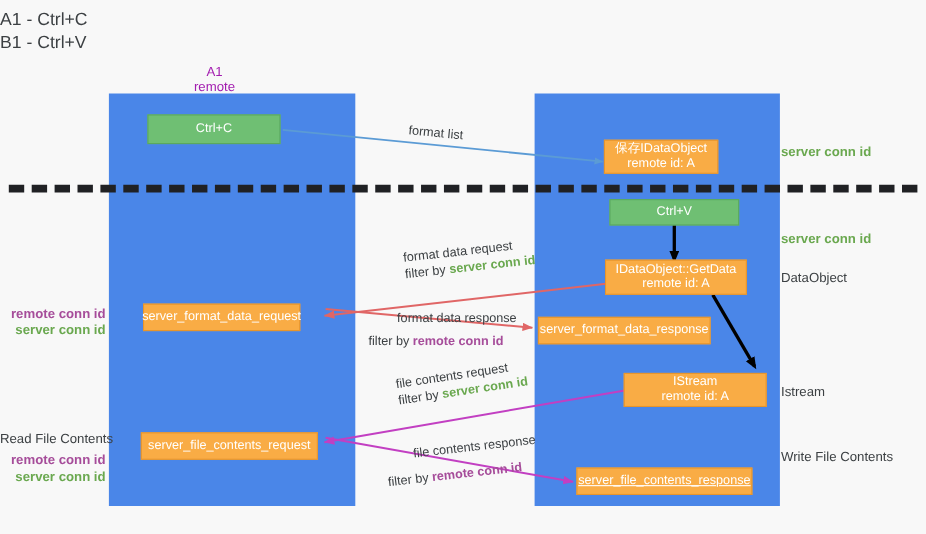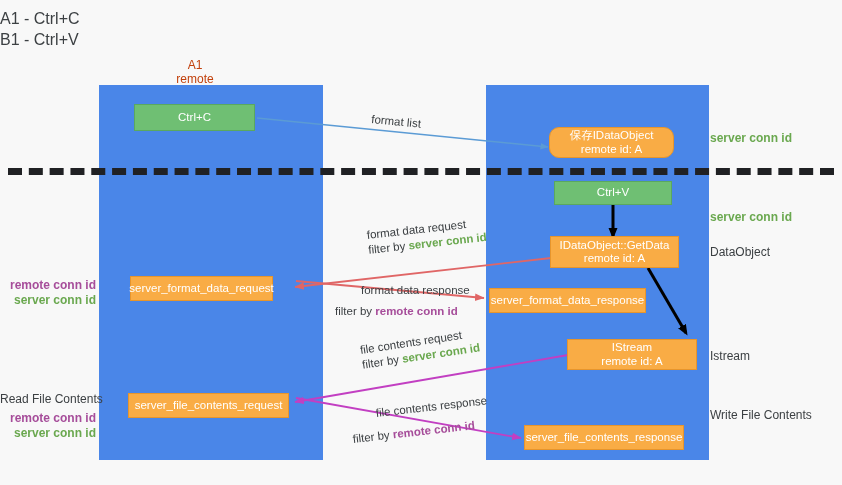--- a/index.html
+++ b/index.html
@@ -19,21 +19,21 @@
   
   .title{
     position:absolute;left:0;top:8px;width:744px;
     font-size:16px;line-height:21px;color:#3c4043;
     white-space:pre-line;
   }
 
   
   .col-head{
     position:absolute;text-align:center;font-size:12px;line-height:14px;
-    color:#c2410c;
+    color:#a21caf;
   }
 
   
   .lane{position:absolute;background:#4a86e8;}
 
   
   .box{
     position:absolute;box-sizing:border-box;
     display:flex;flex-direction:column;align-items:center;justify-content:center;
     text-align:center;color:#ffffff;font-size:11.5px;line-height:13.5px;
@@ -116,21 +116,21 @@
 
     <line x1="296" y1="398" x2="521" y2="438" stroke="#c23fc2" stroke-width="1.8" marker-end="url(#ah-magenta)"></line>
   </svg>
 
   <div class="dashed-sep"></div>
 
   <div class="box green" style="left:134px;top:104px;width:121px;height:27px;">
     <div>Ctrl+C</div>
   </div>
 
-  <div class="box orange" style="left:549px;top:127px;width:125px;height:31px;border-radius:10px;">
+  <div class="box orange" style="left:549px;top:127px;width:104px;height:31px;">
     <div>保存IDataObject</div>
     <div class="l2">remote id: A</div>
   </div>
 
   <div class="box green" style="left:554px;top:181px;width:118px;height:24px;">
     <div>Ctrl+V</div>
   </div>
 
   <div class="box orange" style="left:550px;top:236px;width:129px;height:32px;">
     <div>IDataObject::GetData</div>
@@ -147,21 +147,21 @@
 
   <div class="box orange" style="left:567px;top:339px;width:130px;height:31px;">
     <div>IStream</div>
     <div class="l2">remote id: A</div>
   </div>
 
   <div class="box orange" style="left:128px;top:393px;width:161px;height:25px;">
     <div>server_file_contents_request</div>
   </div>
 
-  <div class="box orange" style="left:524px;top:425px;width:160px;height:25px;">
+  <div class="box orange" style="left:524px;top:425px;width:160px;height:25px;text-decoration:underline;">
     <div>server_file_contents_response</div>
   </div>
 
   <div class="side-label green" style="left:710px;top:131px;">server conn id</div>
 
   <div class="side-label green" style="left:710px;top:210px;">server conn id</div>
 
   <div class="side-label" style="left:710px;top:245px;">DataObject</div>
 
   <div class="side-label" style="left:710px;top:349px;">Istream</div>

